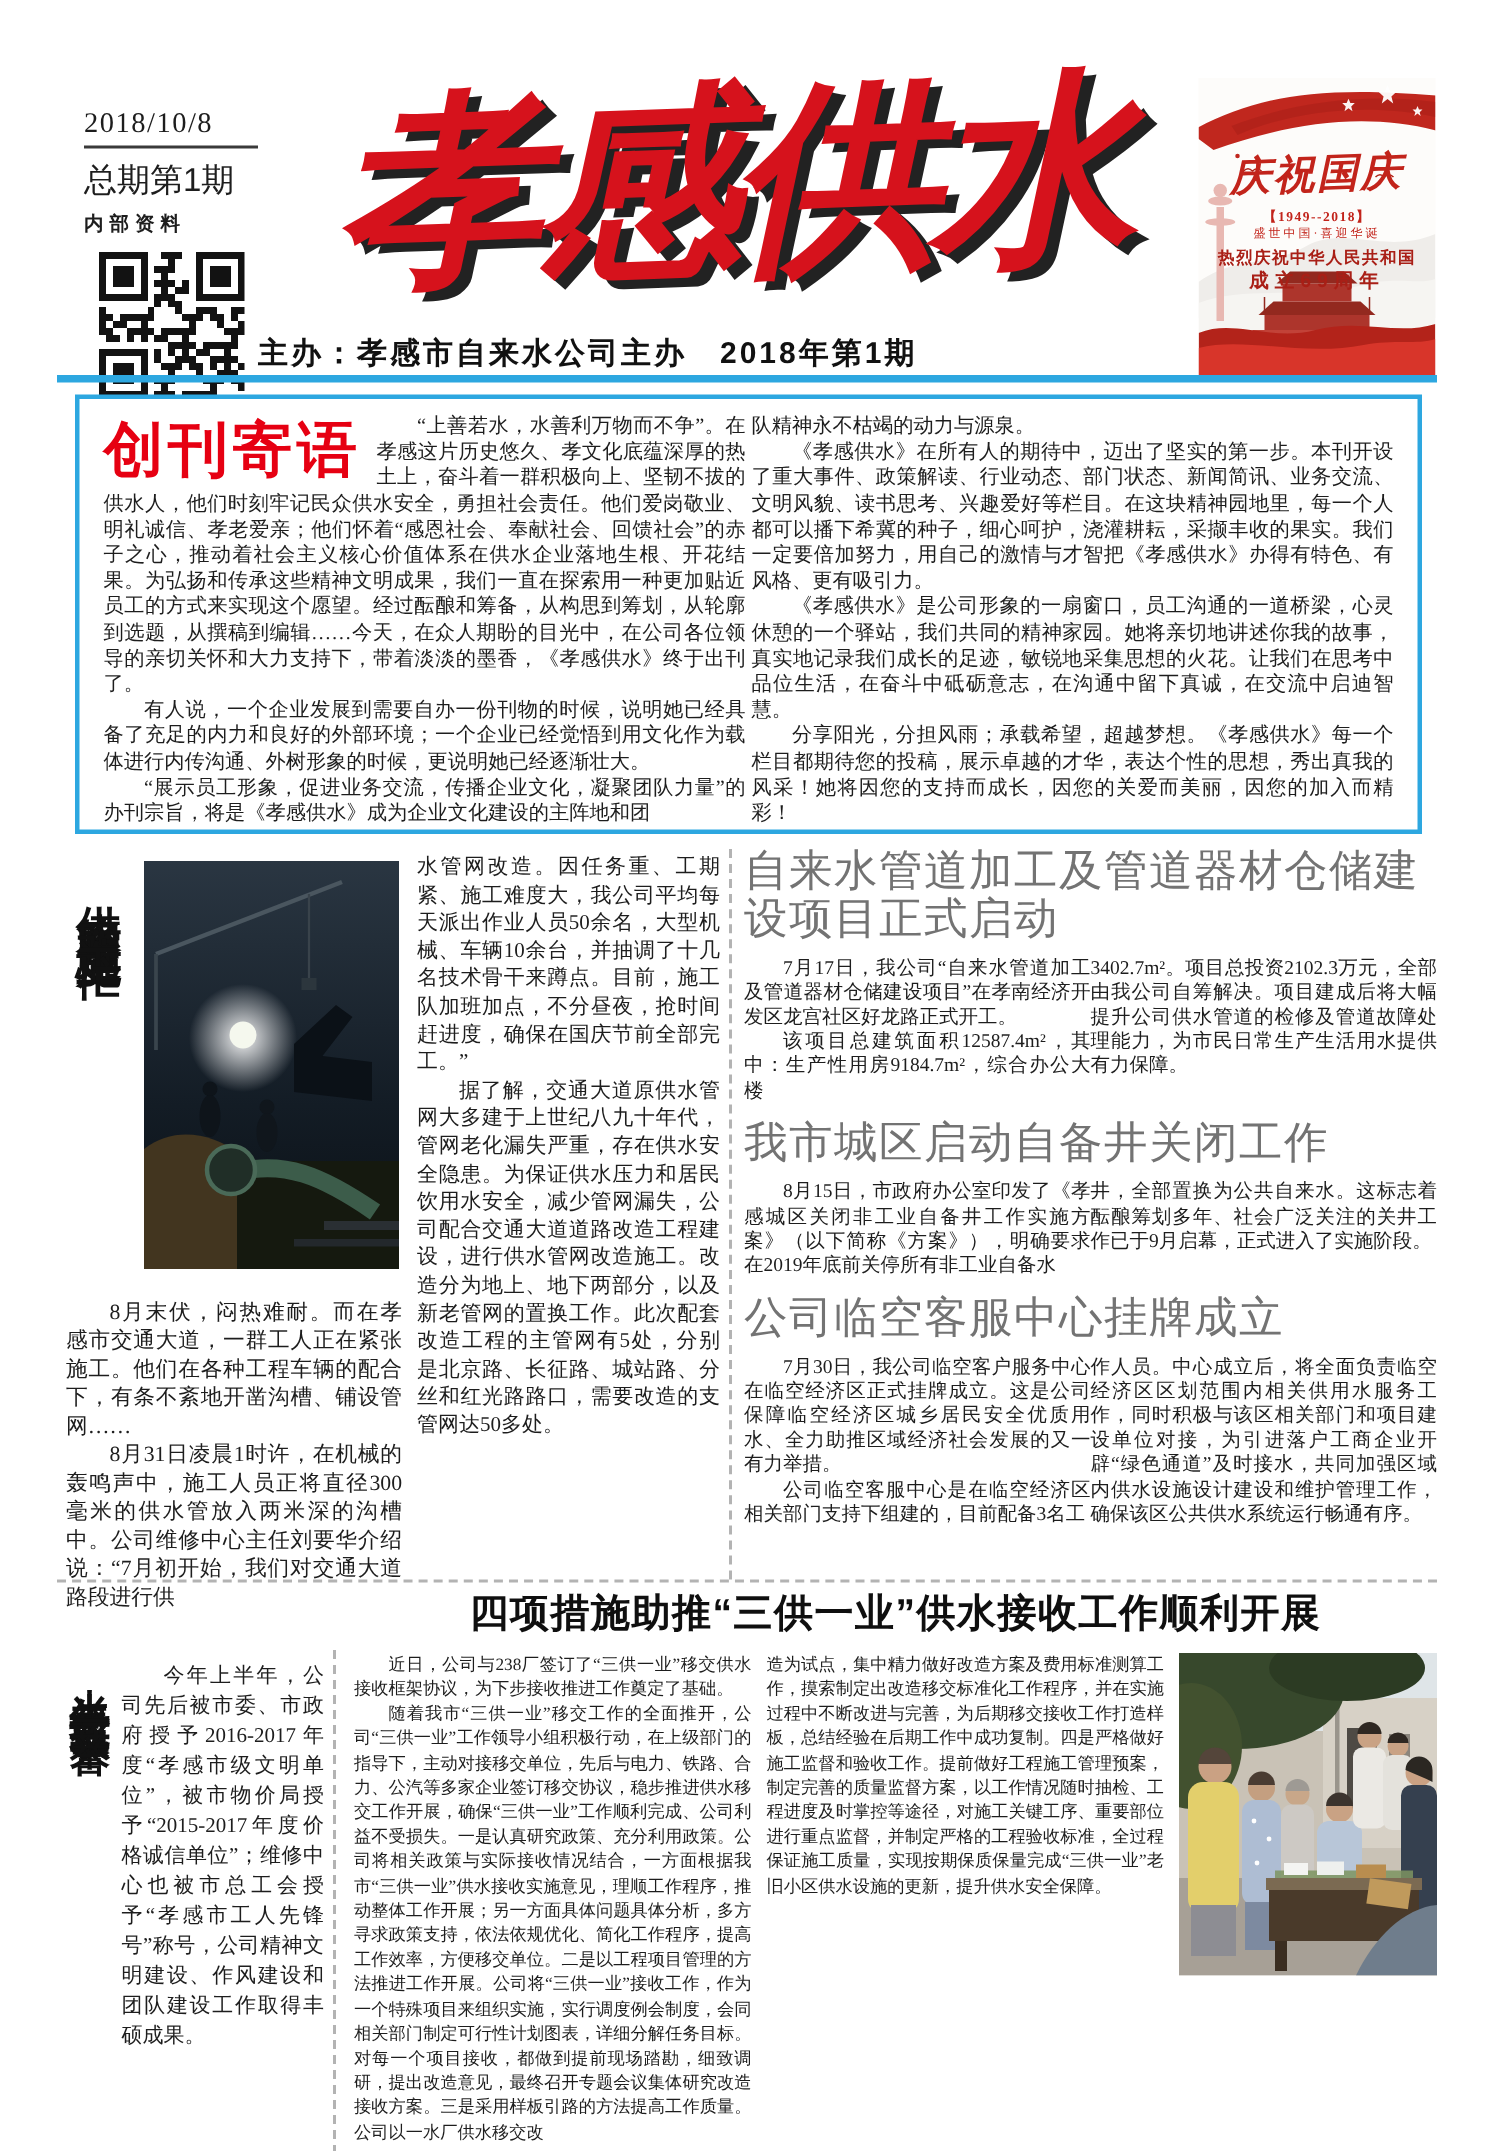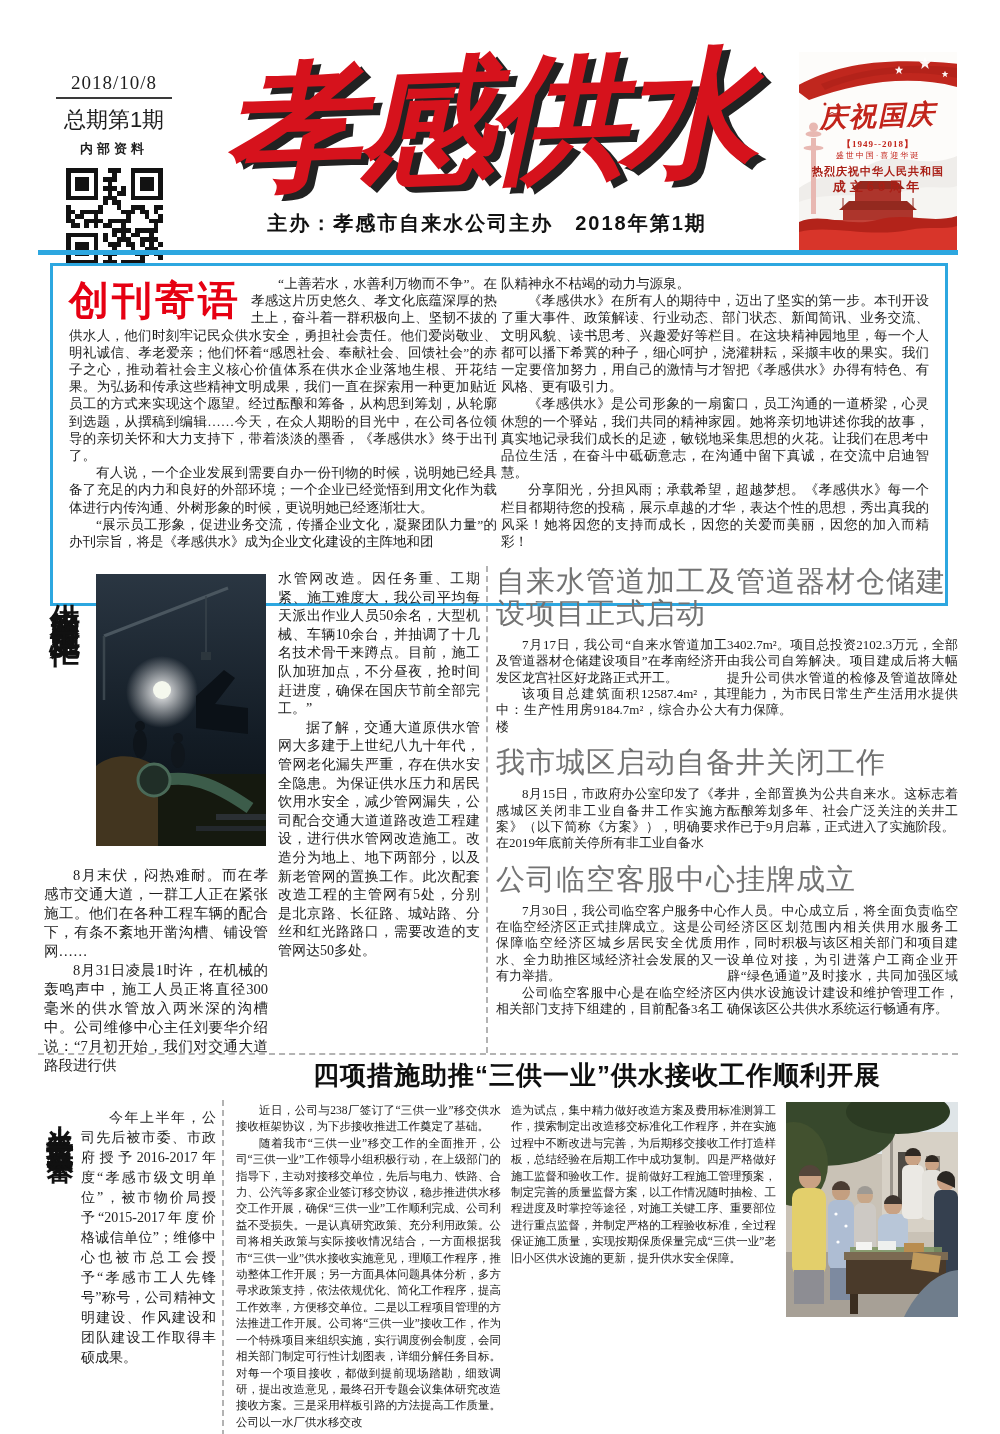--- a/index.html
+++ b/index.html
@@ -2,47 +2,47 @@
 <html><head>
 <meta charset="utf-8">
 <style>
   *{margin:0;padding:0;box-sizing:border-box}
   html,body{background:#ffffff}
   body{width:1000px;height:1434px;position:relative;overflow:hidden;
        font-family:"Liberation Serif","DejaVu Serif",serif;color:#1d1d1d}
   .abs{position:absolute}
 
   
-  #hdr-left{left:56px;top:72px;width:116px;text-align:center}
+  #hdr-left{left:56px;top:72px;width:116px;}
   #hdr-date{font-size:19px;letter-spacing:1px;padding-bottom:3px;border-bottom:2px solid #3a3a3a;font-family:"Liberation Serif",serif}
   #hdr-issue{font-size:22px;margin-top:6px;font-family:"Liberation Sans",sans-serif}
   #hdr-internal{font-size:13px;font-weight:bold;letter-spacing:4px;margin-top:5px;font-family:"Liberation Sans",sans-serif}
   #qr-wrap{margin-top:10px}
   #qr-wrap svg{width:97px;height:97px;display:block;margin:0 auto}
 
   #masthead{left:172px;top:26px;width:630px;height:192px;display:flex;align-items:center;justify-content:center}
   #masthead-title{font-size:138px;line-height:1;font-weight:bold;font-style:italic;color:#d6121c;
      letter-spacing:-6px;text-shadow:7px 6px 0 #222222;transform:rotate(-2deg);white-space:nowrap}
-  #publisher{left:172px;top:210px;width:630px;text-align:center;font-family:"Liberation Sans",sans-serif;
+  #publisher{left:172px;top:222px;width:630px;text-align:left;font-family:"Liberation Sans",sans-serif;
      font-weight:bold;font-size:20px;letter-spacing:2px;color:#111}
 
   
   #poster{left:799px;top:52px;width:158px;height:198px;background:#fdfcfa;overflow:hidden}
   #poster svg{position:absolute;left:0;top:0;width:100%;height:100%}
   .p-txt{position:absolute;left:0;width:100%;text-align:center}
   #p-headline{top:46px;font-size:27px;font-weight:bold;font-style:italic;color:#c2241b;letter-spacing:2px;transform:rotate(-2deg)}
   #p-years{top:86px;font-size:9px;font-weight:bold;color:#c2241b;letter-spacing:1px}
   #p-tagline{top:98px;font-size:8px;color:#c2241b;letter-spacing:2px}
   #p-slogan1{top:112px;font-size:11px;font-weight:bold;color:#a91f16;letter-spacing:1px;font-family:"Liberation Sans",sans-serif}
   #p-slogan2{top:126px;font-size:13px;font-weight:bold;color:#a91f16;letter-spacing:4px;font-family:"Liberation Sans",sans-serif}
 
   #blue-rule{left:38px;top:250px;width:920px;height:5px;background:#2da7e0}
 
   
-  #foreword{left:50px;top:263px;width:898px;height:343px;border:3px solid #2da7e0;
+  #foreword{left:50px;top:263px;width:898px;height:293px;border:3px solid #2da7e0;
             display:flex;gap:4px;padding:9px 16px 6px 16px}
   .fw-col{flex:1;font-size:13.5px;line-height:17.2px;text-align:justify}
   .fw-col p{text-align:justify}
   #fw-title{float:left;font-family:"Liberation Sans",sans-serif;font-weight:bold;font-size:40px;
             color:#e60012;letter-spacing:3px;line-height:1.12;margin:3px 10px 3px 0}
   p.ind{text-indent:2em}
   p.cont{text-indent:0}
 
   
   #mid-left{left:38px;top:566px;width:450px;height:487px;border-right:2px dashed #b3b3b3}

